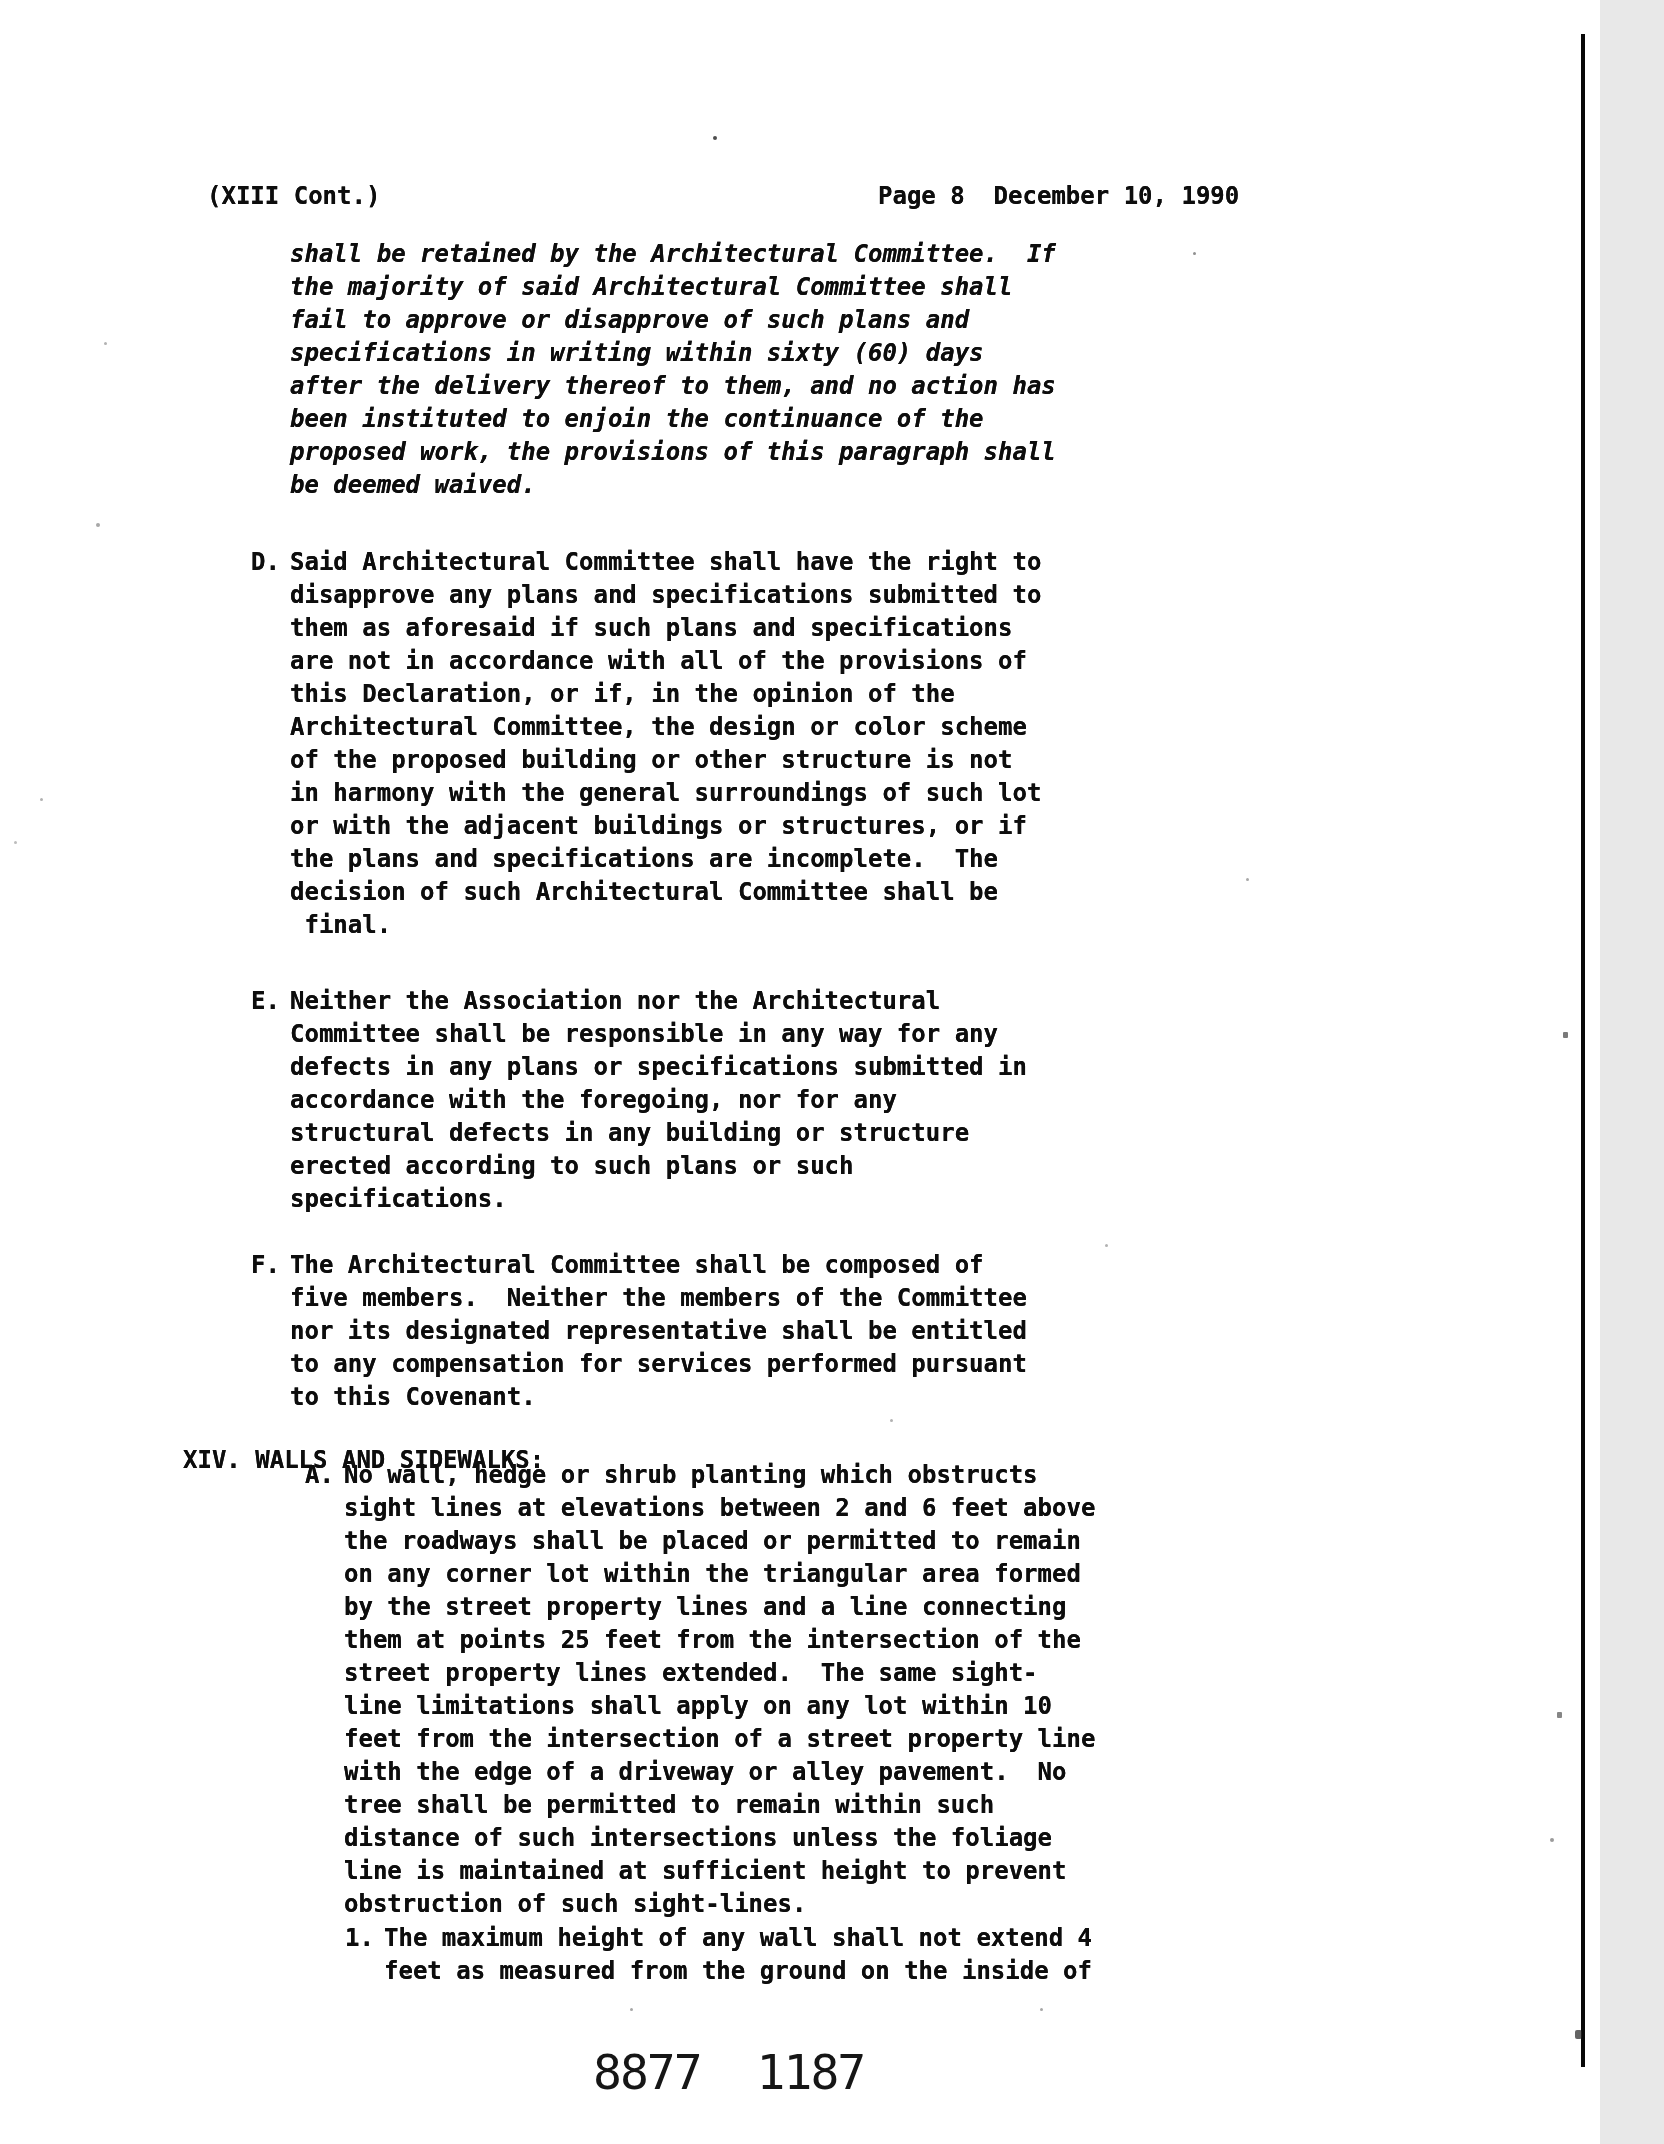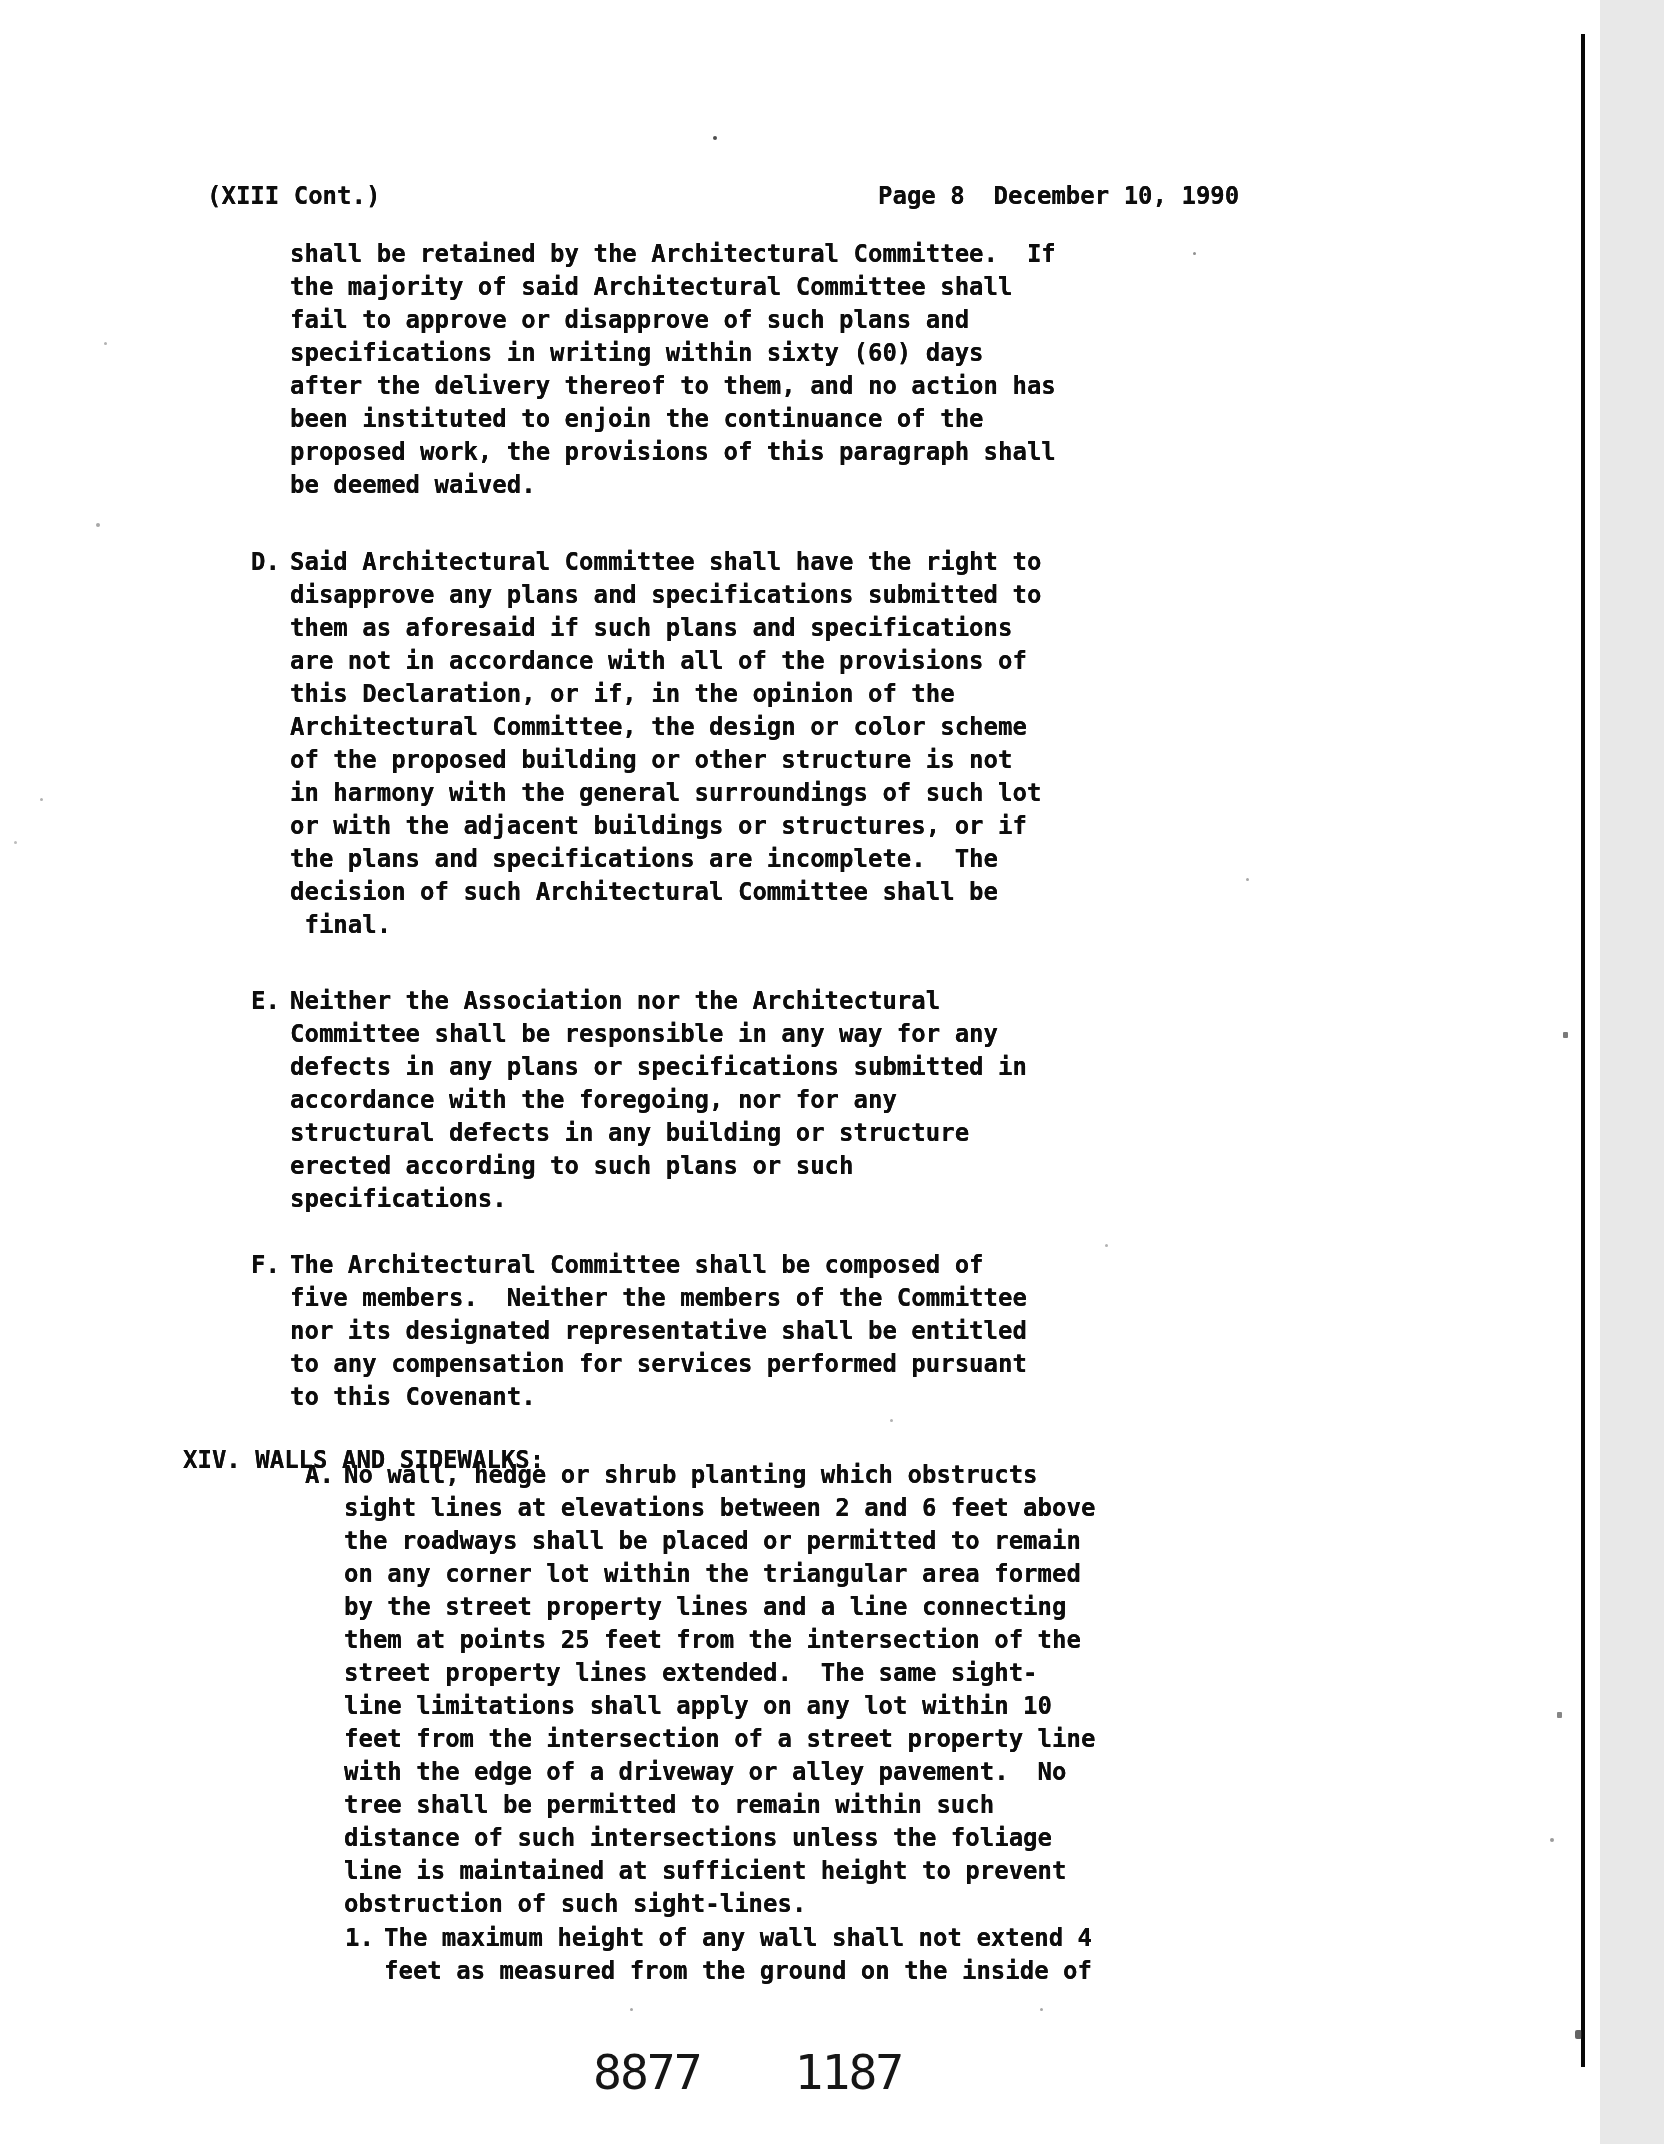--- a/index.html
+++ b/index.html
@@ -62,37 +62,37 @@
     position: absolute;
     top: 2048px;
     left: 593px;
     font-family: "DejaVu Sans Mono", monospace;
     font-weight: 400;
     font-size: 48px;
     line-height: 1;
     color: #161616;
     letter-spacing: -2px;
     display: flex;
-    gap: 94px;
+    gap: 56px;
   }
   .speck {
     position: absolute;
     background: #222;
     border-radius: 50%;
   }
 </style>
 </head>
 <body>
 
 <div class="page">
 
   <div class="typewriter abs" style="left:207px; top:180px;">(XIII Cont.)</div>
   <div class="typewriter abs" style="left:878px; top:180px;">Page 8  December 10, 1990</div>
 
-  <div class="typewriter abs" style="left:290px; top:238px;">shall be retained by the Architectural Committee.  If
+  <div class="typewriter abs" style="left:290px; top:238px;font-style:italic;">shall be retained by the Architectural Committee.  If
 the majority of said Architectural Committee shall
 fail to approve or disapprove of such plans and
 specifications in writing within sixty (60) days
 after the delivery thereof to them, and no action has
 been instituted to enjoin the continuance of the
 proposed work, the provisions of this paragraph shall
 be deemed waived.</div>
 
   <div class="clause-row typewriter" style="left:251px; top:546px;">
     <span class="clause-label">D.</span>

